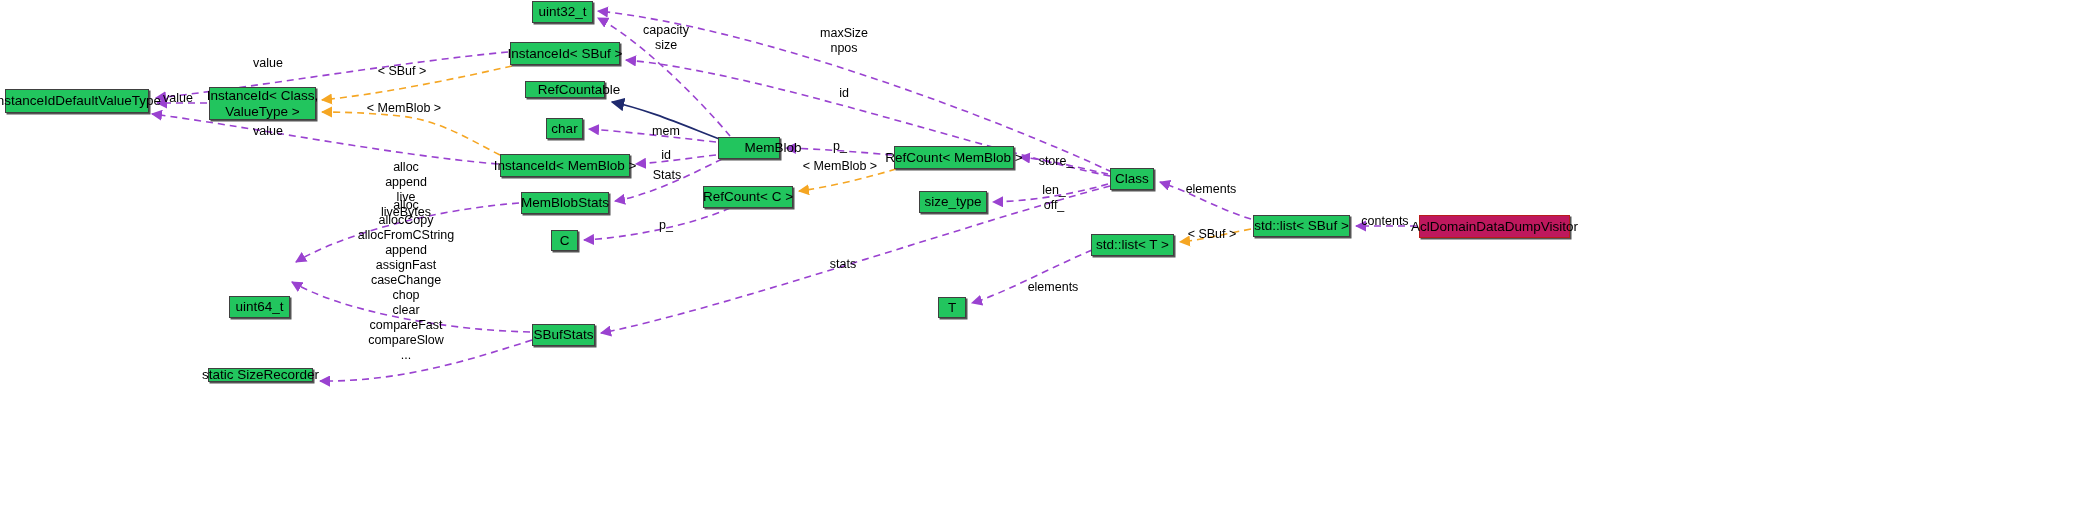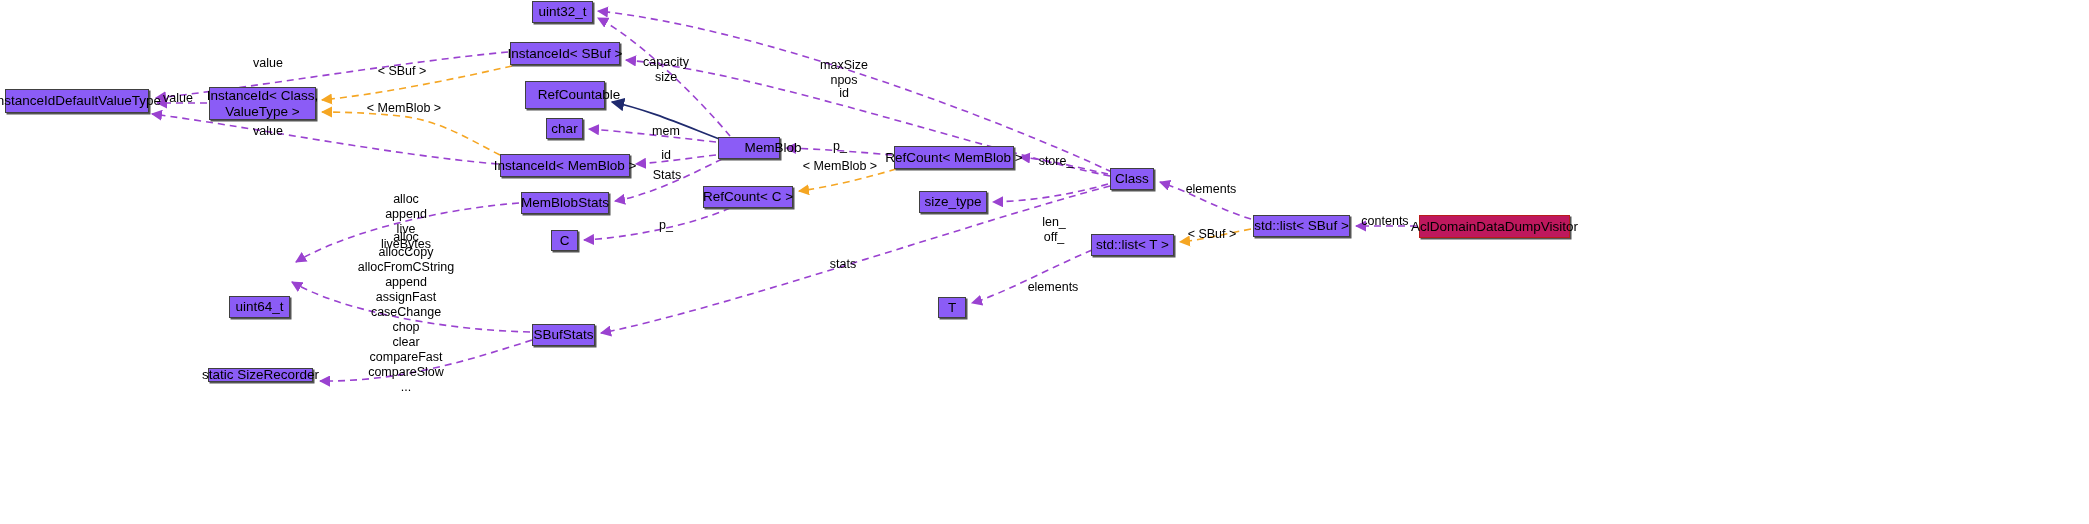--- a/index.html
+++ b/index.html
@@ -3,21 +3,21 @@
 <meta charset="utf-8">
 <style>
   html,body{margin:0;padding:0;background:#ffffff;}
   body{font-family:"Liberation Sans","DejaVu Sans",sans-serif;}
   #diagram{position:relative;width:2089px;height:524px;background:#ffffff;overflow:hidden;}
   #edges{position:absolute;left:0;top:0;width:2089px;height:524px;}
   .node{
     position:absolute;
     box-sizing:border-box;
     border:1px solid #404040;
-    background:#8b5cf6;
+    background:#22c55e;
     color:#000000;
     font-size:13.5px;
     line-height:1.12;
     text-align:center;
     display:flex;
     align-items:center;
     justify-content:center;
     white-space:pre;
     box-shadow:1.5px 1.5px 0 0 #555555;
     z-index:3;
@@ -29,21 +29,21 @@
   .edge-label{
     position:absolute;
     font-size:12.5px;
     color:#000000;
     white-space:pre;
     text-align:center;
     line-height:1.18;
     z-index:2;
     transform:translate(-50%,-50%);
   }
-  .edge-label.multi{line-height:1.20;margin-top:32px;}
+  .edge-label.multi{line-height:1.20;}
 </style>
 </head>
 <body>
 
 <div id="diagram">
   <svg id="edges" viewBox="0 0 2089 524" xmlns="http://www.w3.org/2000/svg">
     <defs>
       <marker id="arrow-usage" viewBox="0 0 10 10" refX="9" refY="5" markerWidth="7" markerHeight="7" orient="auto-start-reverse">
         <path d="M 0 0 L 10 5 L 0 10 z" fill="#9a42d0"></path>
       </marker>
@@ -104,21 +104,21 @@
     <path d="M 530 332 C 440 330 340 310 292 282" fill="none" stroke="#9a42d0" stroke-width="1.6" stroke-dasharray="7,5" marker-end="url(#arrow-usage)"></path>
 
     <path d="M 532 340 C 470 360 400 382 320 381" fill="none" stroke="#9a42d0" stroke-width="1.6" stroke-dasharray="7,5" marker-end="url(#arrow-usage)"></path>
   </svg>
 
   <div class="node" style="left:5px;top:89px;width:144px;height:24px;">InstanceIdDefaultValueType</div>
   <div class="node" style="left:209px;top:87px;width:107px;height:33px;">InstanceId&lt; Class,
 ValueType &gt;</div>
   <div class="node" style="left:532px;top:1px;width:61px;height:22px;">uint32_t</div>
   <div class="node" style="left:510px;top:42px;width:110px;height:23px;">InstanceId&lt; SBuf &gt;</div>
-  <div class="node" style="left:525px;top:81px;width:80px;height:28px;padding-left:28px;">RefCountable</div>
+  <div class="node" style="left:525px;top:81px;width:80px;height:17px;padding-left:28px;">RefCountable</div>
   <div class="node" style="left:546px;top:118px;width:37px;height:21px;">char</div>
   <div class="node" style="left:500px;top:154px;width:130px;height:23px;">InstanceId&lt; MemBlob &gt;</div>
   <div class="node" style="left:521px;top:192px;width:88px;height:22px;">MemBlobStats</div>
   <div class="node" style="left:551px;top:230px;width:27px;height:21px;">C</div>
   <div class="node" style="left:718px;top:137px;width:62px;height:22px;padding-left:48px;">MemBlob</div>
   <div class="node" style="left:703px;top:186px;width:90px;height:22px;">RefCount&lt; C &gt;</div>
   <div class="node" style="left:894px;top:146px;width:120px;height:23px;">RefCount&lt; MemBlob &gt;</div>
   <div class="node" style="left:919px;top:191px;width:68px;height:22px;">size_type</div>
   <div class="node" style="left:1110px;top:168px;width:44px;height:22px;">Class</div>
   <div class="node" style="left:1091px;top:234px;width:83px;height:22px;">std::list&lt; T &gt;</div>

